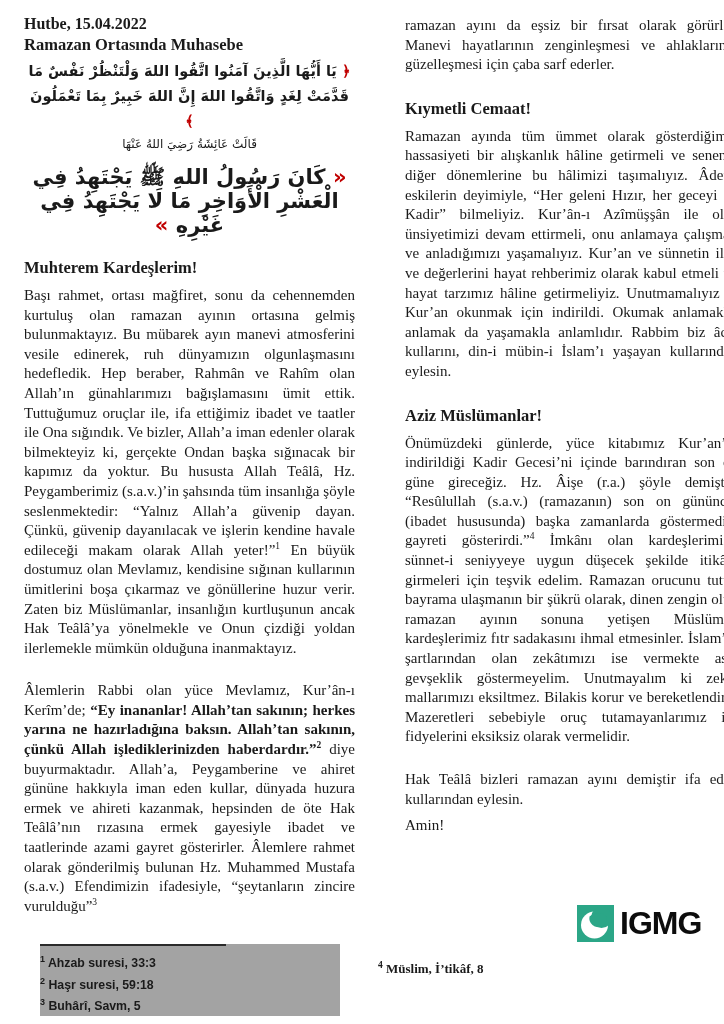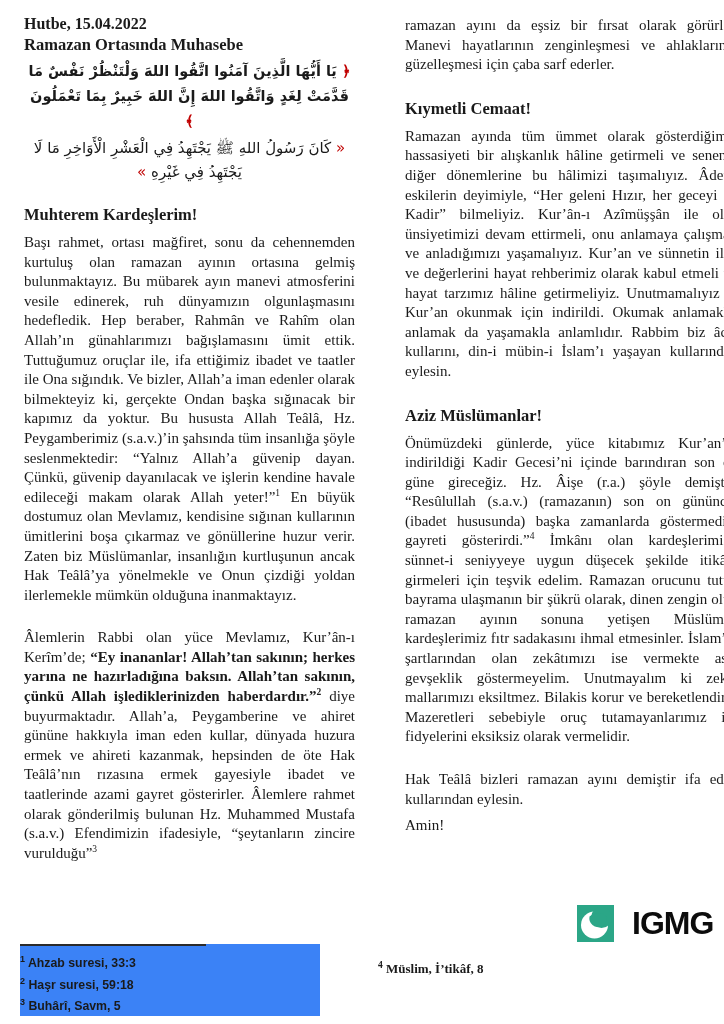--- a/index.html
+++ b/index.html
@@ -28,56 +28,56 @@
 
   .arabic{
     direction:rtl;
     text-align:center;
     font-family:"DejaVu Sans",sans-serif;
     margin:3px 0 20px 0;
   }
   .arabic .red{color:var(--accent-red);}
   .ayah{font-size:14.5px;font-weight:bold;line-height:25px;}
   .narrator{font-size:12px;line-height:19px;margin-top:1px;}
-  .hadith{font-size:15px;font-weight:normal;line-height:24px;margin-top:2px;}
+  .hadith{font-size:21px;font-weight:bold;line-height:24px;margin-top:11px;}
 
   .section{margin-top:23px;}
   .section:first-child{margin-top:0;}
   .sec-heading{
     font-size:16.5px;font-weight:bold;line-height:21px;
     margin:0 0 8px 0;
   }
   .body-par{
     font-size:15px;line-height:19.6px;
     text-align:justify;
   }
   .body-par + .body-par{margin-top:7px;}
   .body-par sup.ref{
     font-size:9.5px;line-height:0;vertical-align:super;
   }
 
   .footnotes-left{
-    position:absolute;left:20px;top:944px;width:300px;
-    background:#3b82f6;
+    position:absolute;left:40px;top:944px;width:300px;
+    background:#a3a3a3;
     font-family:"Liberation Sans","DejaVu Sans",sans-serif;
   }
   .fn-rule{width:186px;border-top:2px solid #2b2b2b;margin-bottom:5px;}
   .fn-item{font-size:12.3px;font-weight:bold;line-height:17.5px;}
   .fn-item sup{font-size:9px;}
 
   .fn-right{
     position:absolute;left:378px;top:957px;
     font-size:13px;font-weight:bold;line-height:17px;
     font-family:"Liberation Serif","DejaVu Serif",serif;
   }
   .fn-right sup{font-size:9.5px;}
 
   .logo{
     position:absolute;left:576px;top:903px;
-    display:flex;align-items:center;gap:16px;
+    display:flex;align-items:center;gap:4px;
   }
   .logo-wordmark{
     font-family:"Liberation Sans","DejaVu Sans",sans-serif;
     font-weight:900;font-size:32px;letter-spacing:-1px;
     color:#0c0c0c;line-height:40px;
   }
 </style>
 </head>
 <body>
 
@@ -88,20 +88,21 @@
       <div class="doc-date">Hutbe, 15.04.2022</div>
       <div class="doc-title">Ramazan Ortasında Muhasebe</div>
     </div>
 
     <div class="arabic" dir="rtl">
       <div class="ayah">
         <span class="red">﴿</span>
         <span>يَا أَيُّهَا الَّذِينَ آمَنُوا اتَّقُوا اللهَ وَلْتَنْظُرْ نَفْسٌ مَا قَدَّمَتْ لِغَدٍ وَاتَّقُوا اللهَ إِنَّ اللهَ خَبِيرٌ بِمَا تَعْمَلُونَ</span>
         <span class="red">﴾</span>
       </div>
+      <div class="narrator">قَالَتْ عَائِشَةُ رَضِيَ اللهُ عَنْهَا</div>
       <div class="hadith">
         <span class="red">«</span>
         <span>كَانَ رَسُولُ اللهِ ﷺ يَجْتَهِدُ فِي الْعَشْرِ الْأَوَاخِرِ مَا لَا يَجْتَهِدُ فِي غَيْرِهِ</span>
         <span class="red">»</span>
       </div>
     </div>
 
     <div id="left-sections">
         <div class="section">
           <h3 class="sec-heading">Muhterem Kardeşlerim!</h3>

